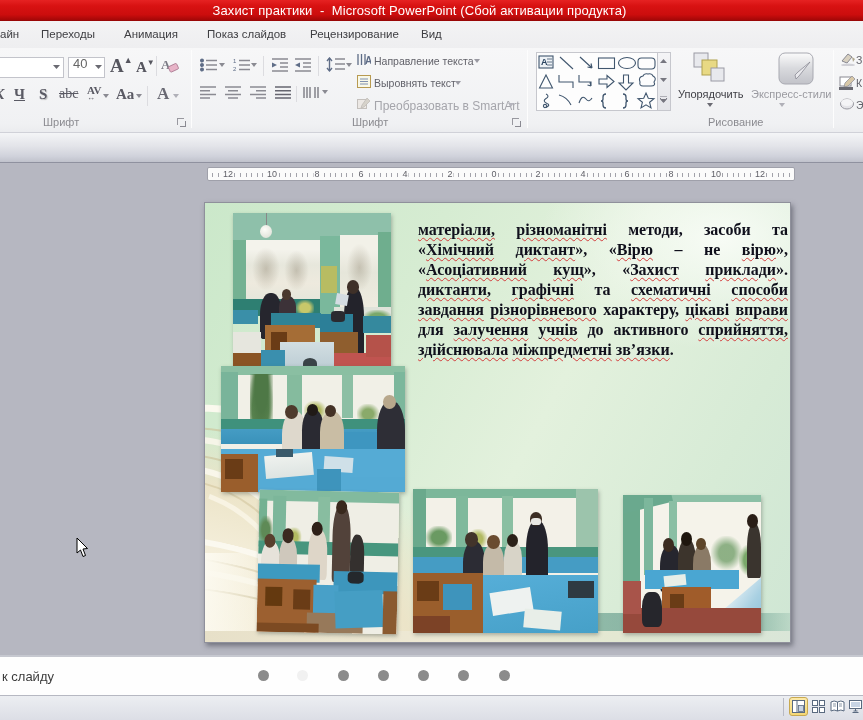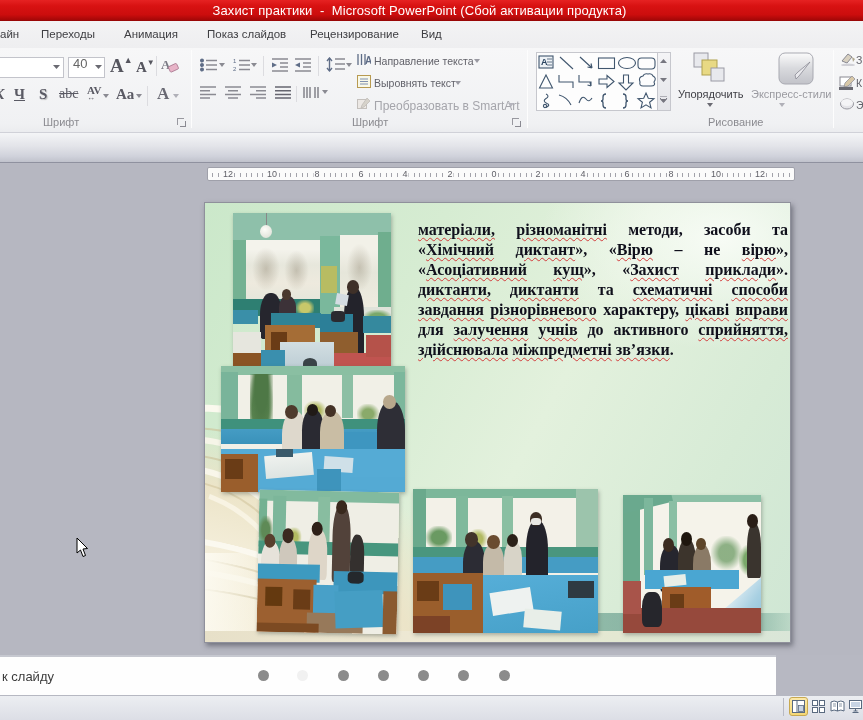--- a/index.html
+++ b/index.html
@@ -51,21 +51,21 @@
 
 
 .jl { text-align:justify; text-align-last:justify; }
 .sp { text-decoration:underline; text-decoration-style:wavy; text-decoration-color:#d23c3c;
       text-decoration-thickness:1px; text-underline-offset:2px; }
 
 
 .ph-l { position:absolute; }
 
 
-#notesbar { position:absolute; left:0; top:655px; width:776px; height:40px;
+#notesbar { position:absolute; left:0; top:655px; width:863px; height:40px;
   background:#fefefe; border-top:2px solid #c6c8d0; }
 #notesbar .ntext { position:absolute; left:2px; top:12px; font-size:13px; color:#3c3c3c; }
 .dot { position:absolute; top:13px; width:11px; height:11px; border-radius:50%; background:#8b8b8b; }
 
 
 #statusbar { position:absolute; left:0; top:695px; width:863px; height:25px;
   background:linear-gradient(to bottom,#eceef2,#dcdee6); border-top:1px solid #b6b8c2; }
 </style>
 </head>
 <body>
@@ -546,21 +546,21 @@
         <div class="ph-l" style="left:0;top:82%;width:100%;height:18%;background:#96493c"></div>
         <div class="ph-l" style="left:0;top:62%;width:13%;height:24%;background:#a8544a"></div>
         <div class="ph-l" style="left:14%;top:70%;width:14%;height:26%;background:#26262c;border-radius:40% 40% 20% 20%"></div>
       </div>
 
       <div id="bodytext" class="abs" style="left:213px;top:17px;width:370px;font-family:'Liberation Serif',serif;
         font-size:16px;font-weight:bold;color:#10101c;line-height:20px;">
         <div class="jl"><span class="sp">матеріали,</span> <span class="sp">різноманітні</span> методи, засоби та</div>
         <div class="jl">«<span class="sp">Хімічний</span> <span class="sp">диктант</span>», «<span class="sp">Вірю</span> – не <span class="sp">вірю</span>»,</div>
         <div class="jl">«<span class="sp">Асоціативний</span> <span class="sp">кущ</span>», «<span class="sp">Захист</span> <span class="sp">приклади</span>».</div>
-        <div class="jl"><span class="sp">диктанти,</span> <span class="sp">диктанти</span> та <span class="sp">схематичні</span> <span class="sp">способи</span></div>
+        <div class="jl"><span class="sp">диктанти,</span> <span class="sp">графічні</span> та <span class="sp">схематичні</span> <span class="sp">способи</span></div>
         <div class="jl"><span class="sp">завдання</span> <span class="sp">різнорівневого</span> характеру, <span class="sp">цікаві</span> <span class="sp">вправи</span></div>
         <div class="jl">для <span class="sp">залучення</span> <span class="sp">учнів</span> до активного <span class="sp">сприйняття,</span></div>
         <div style="text-align:left"><span class="sp">здійснювала</span> <span class="sp">міжпредметні</span> <span class="sp">зв’язки</span>.</div>
       </div>
 
     </div>
     <svg class="abs" style="left:76px;top:373px" width="16" height="22" viewBox="0 0 16 22">
       <path d="M1 1 L1 16 L4.5 13 L7 19.5 L9.5 18.5 L7 12 L11.5 11.5 Z" fill="#fff" stroke="#000" stroke-width="1"></path>
     </svg>
   </div>

